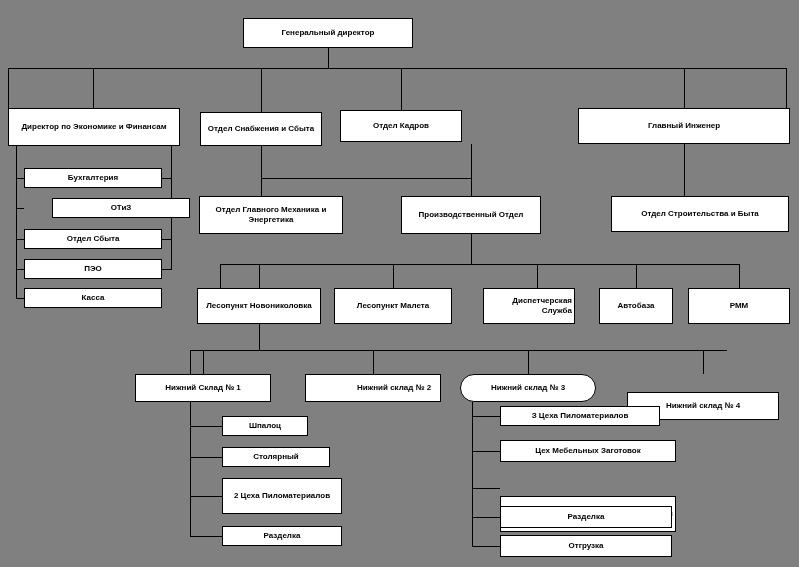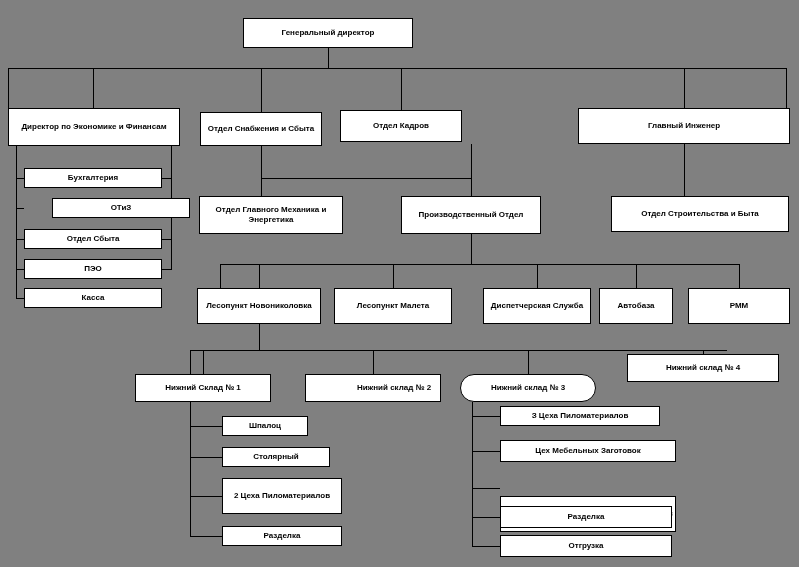--- a/index.html
+++ b/index.html
@@ -136,39 +136,39 @@
     </div>
     <div class="node" style="left: 611px; top: 196px; width: 178px; height: 36px;">
       <span>Отдел Строительства и Быта</span>
     </div>
     <div class="node" style="left: 197px; top: 288px; width: 124px; height: 36px;">
       <span>Лесопункт Новониколовка</span>
     </div>
     <div class="node" style="left: 334px; top: 288px; width: 118px; height: 36px;">
       <span>Лесопункт Малета</span>
     </div>
-    <div class="node" style="left: 483px; top: 288px; width: 108px; height: 36px;">
+    <div class="node" style="left: 483px; top: 288px; width: 92px; height: 36px; text-align: right;">
       <span>Диспетчерская Служба</span>
     </div>
     <div class="node" style="left: 599px; top: 288px; width: 74px; height: 36px;">
       <span>Автобаза</span>
     </div>
     <div class="node" style="left: 688px; top: 288px; width: 102px; height: 36px;">
       <span>РММ</span>
     </div>
     <div class="node" style="left: 135px; top: 374px; width: 136px; height: 28px;">
       <span>Нижний Склад № 1</span>
     </div>
     <div class="node" style="left: 305px; top: 374px; width: 136px; height: 28px; padding-left: 44px;">
       <span>Нижний склад № 2</span>
     </div>
     <div class="node" style="left: 460px; top: 374px; width: 136px; height: 28px; border-radius: 14px;">
       <span>Нижний склад № 3</span>
     </div>
-    <div class="node" style="left: 627px; top: 354px; width: 152px; height: 28px;">
+    <div class="node" style="left: 627px; top: 392px; width: 152px; height: 28px;">
       <span>Нижний склад № 4</span>
     </div>
     <div class="node" style="left: 222px; top: 416px; width: 86px; height: 20px;">
       <span>Шпалоц</span>
     </div>
     <div class="node" style="left: 222px; top: 447px; width: 108px; height: 20px;">
       <span>Столярный</span>
     </div>
     <div class="node" style="left: 222px; top: 478px; width: 120px; height: 36px;">
       <span>2 Цеха Пиломатериалов</span>

